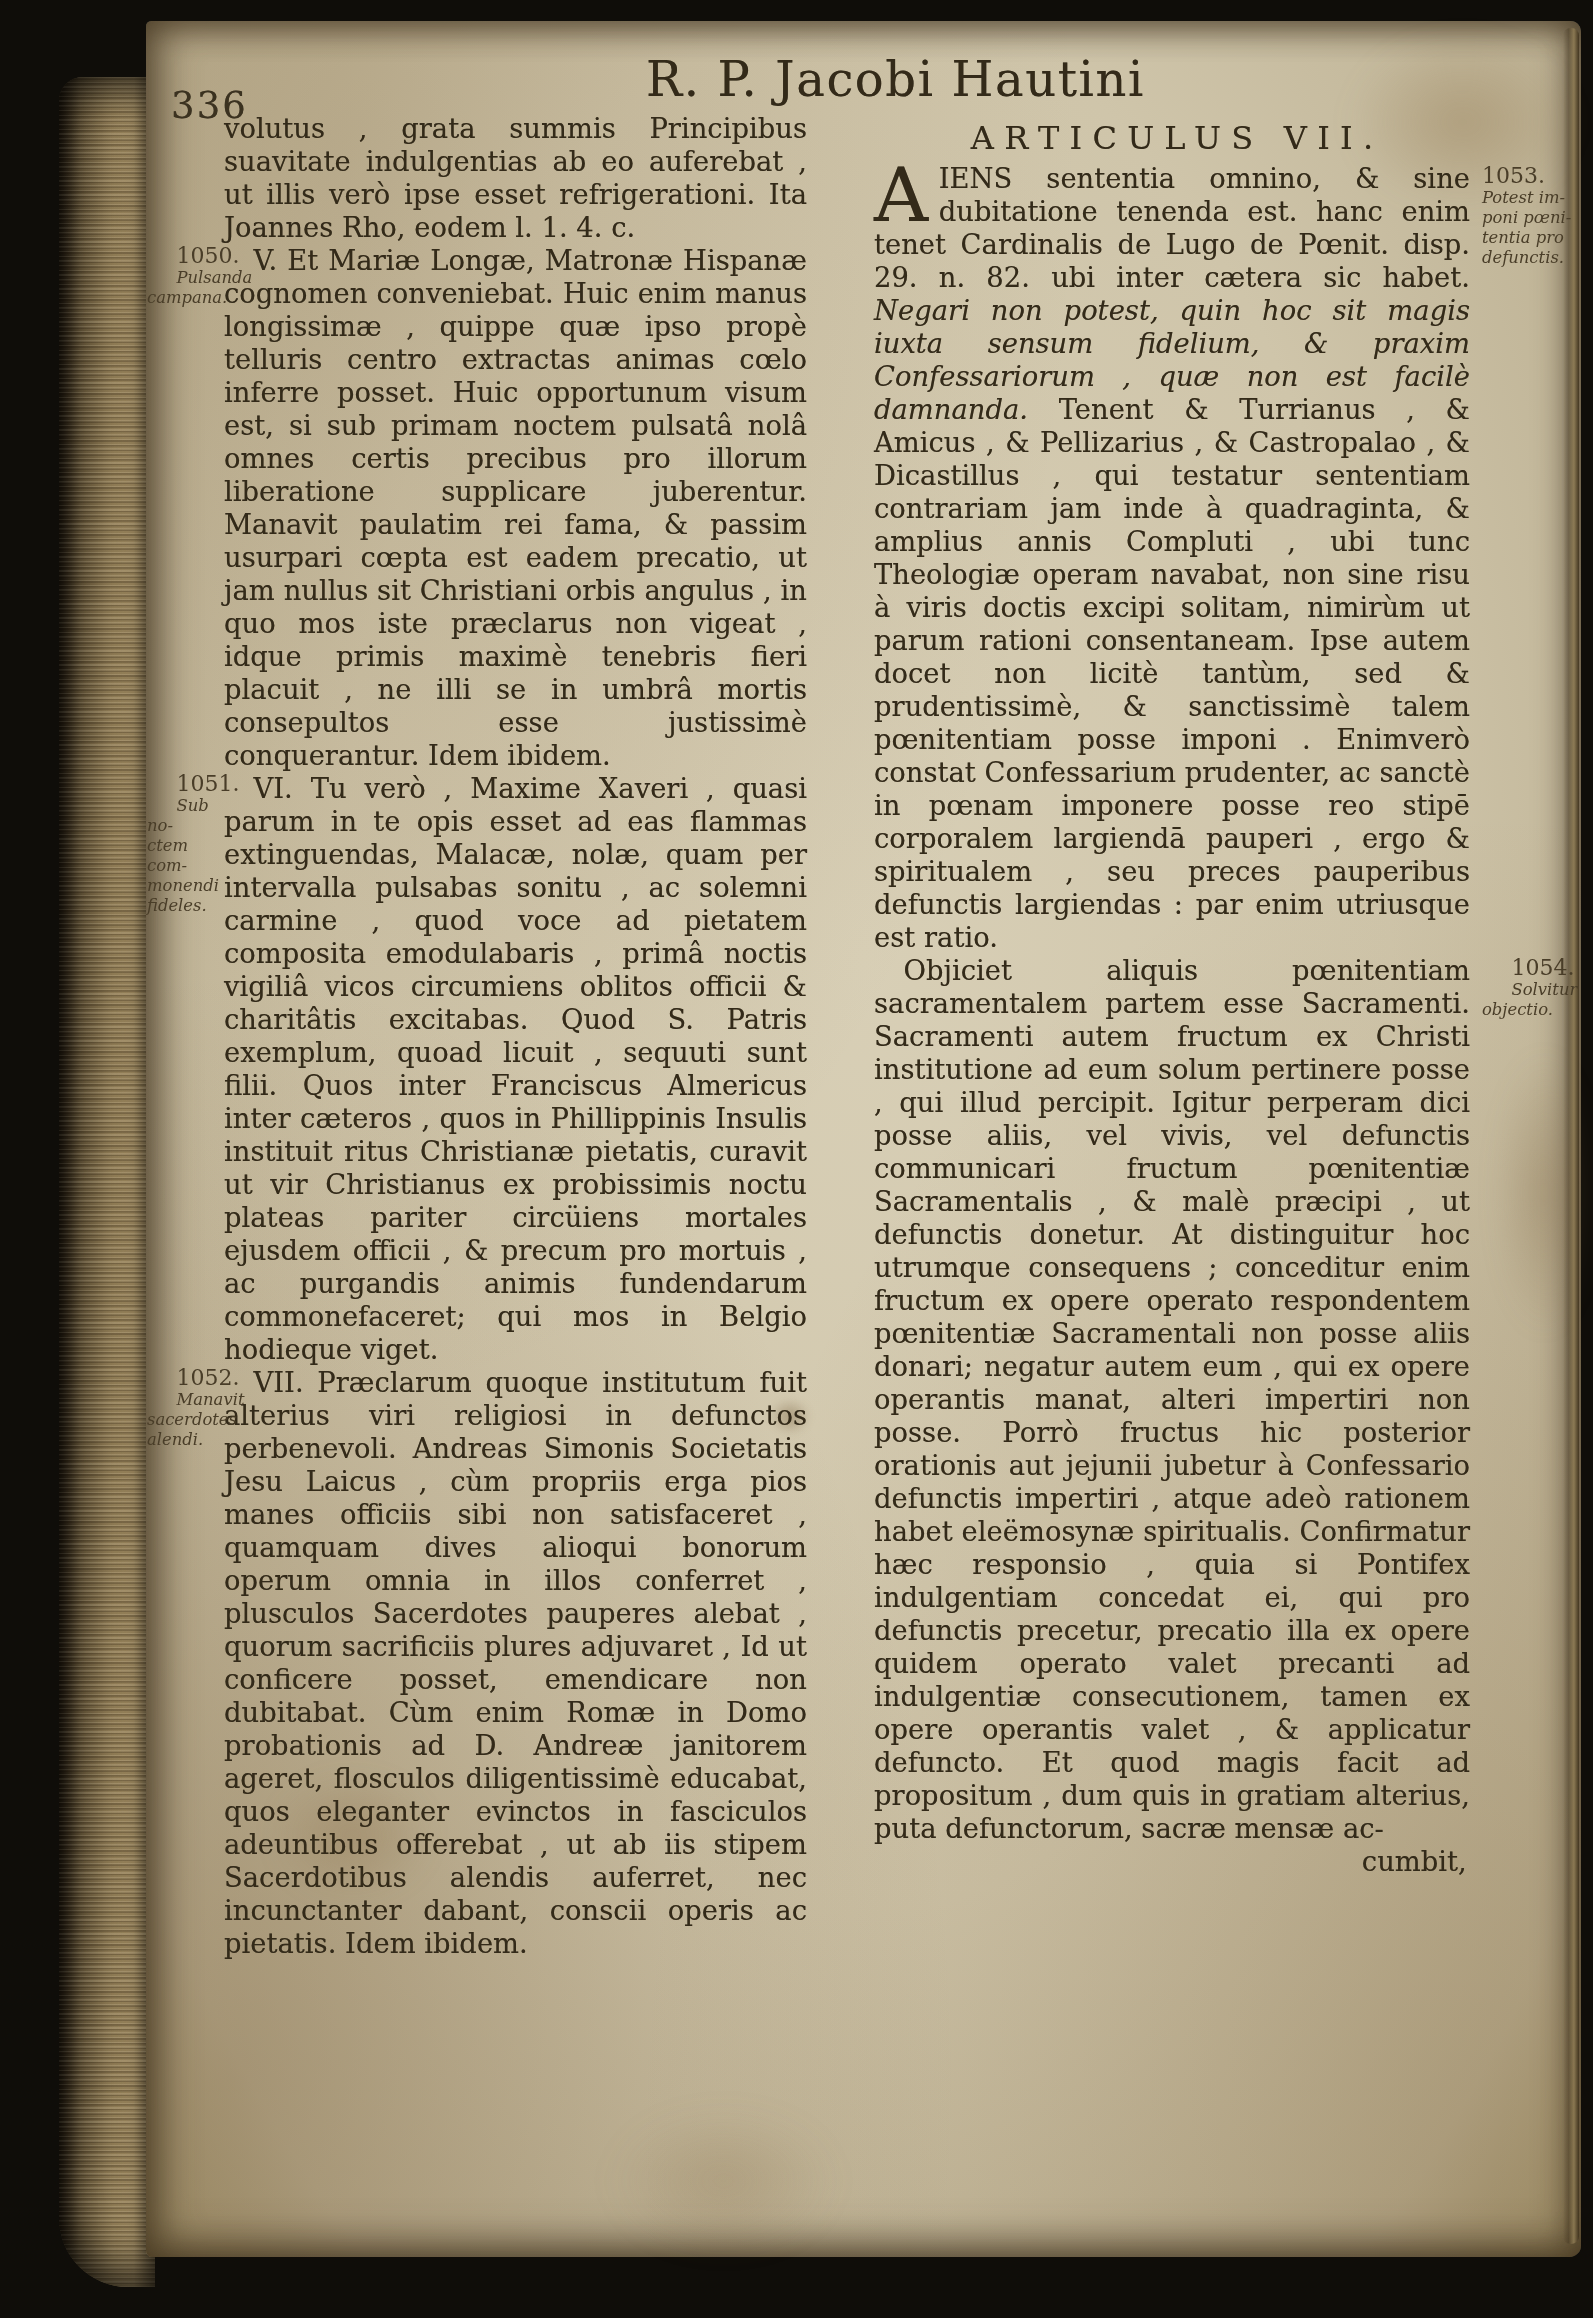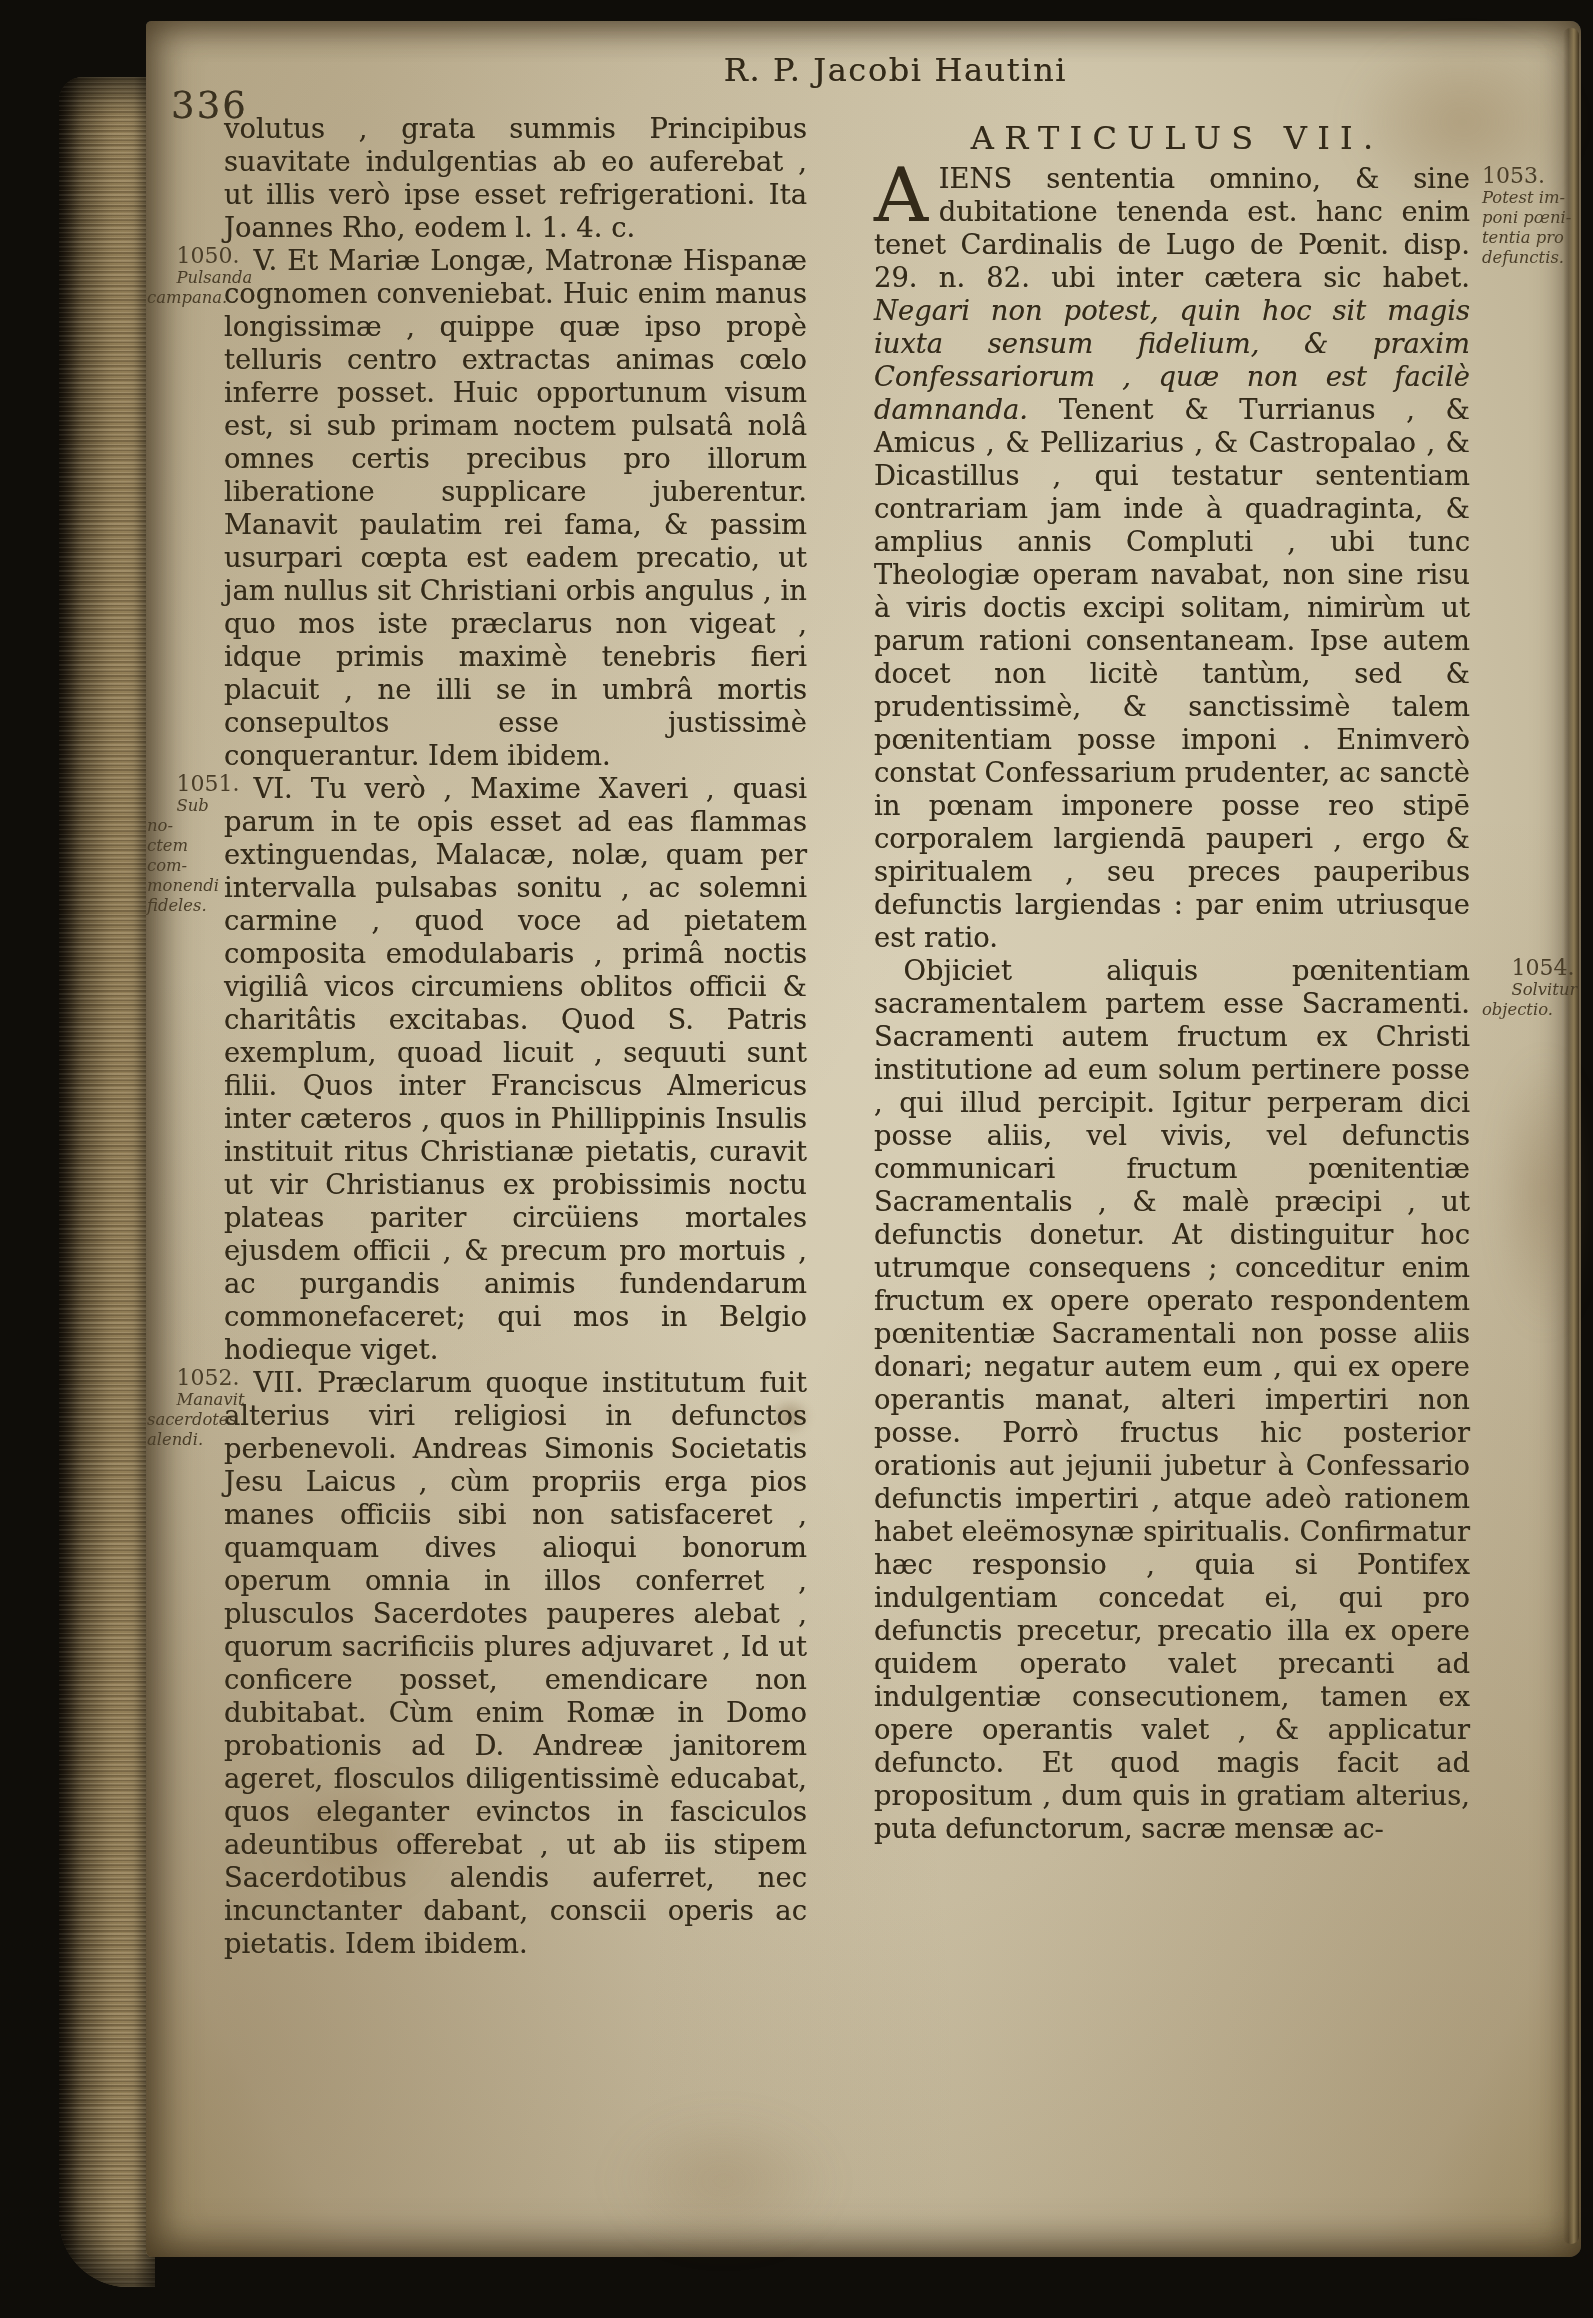--- a/index.html
+++ b/index.html
@@ -64,21 +64,21 @@
   
   .pagenum {
     position: absolute; left: 25px; top: 31px;
     font-size: 37px; color: #3b3220;
     letter-spacing: 2.1px;
     text-shadow: 0 0 0.5px rgba(47,40,25,.6);
     margin-top: 32px;
   }
   .running-header {
     position: absolute; left: 380px; top: 29.5px; width: 739px;
-    text-align: center; font-size: 32px; letter-spacing: 1.6px;
+    text-align: center; font-size: 48px; letter-spacing: 1.6px;
     color: #332a19; text-shadow: 0 0 0.5px rgba(47,40,25,.6);
   }
 
   .col {
     position: absolute; top: 79px;
     font-size: 27.4px; line-height: 33px;
     text-align: justify;
     color: #332a19;
     text-shadow: 0 0 0.5px rgba(47,40,25,.45);
     margin-top: 12px;
@@ -206,18 +206,19 @@
 
       <p class="body-par indent">
         <span class="sidenote">
           <span class="num">1054.</span>
           <span class="txt">Solvitur
 objectio.</span>
         </span>
         <span>Objiciet aliquis pœnitentiam sacramentalem partem esse Sacramenti.  Sacramenti autem fructum ex Christi institutione ad eum solum pertinere posse , qui illud percipit.  Igitur perperam dici posse aliis, vel vivis, vel defunctis communicari fructum pœnitentiæ Sacramentalis , &amp; malè præcipi , ut defunctis donetur.  At distinguitur hoc utrumque consequens ; conceditur enim fructum ex opere operato respondentem pœnitentiæ Sacramentali non posse aliis donari; negatur autem eum , qui ex opere operantis manat, alteri impertiri non posse.  Porrò fructus hic posterior orationis aut jejunii jubetur à Confessario defunctis impertiri , atque adeò rationem habet eleëmosynæ spiritualis.  Confirmatur hæc responsio , quia si Pontifex indulgentiam concedat ei, qui pro defunctis precetur, precatio illa ex opere quidem operato valet precanti ad indulgentiæ consecutionem, tamen ex opere operantis valet , &amp; applicatur defuncto.  Et quod magis facit ad propositum , dum quis in gratiam alterius, puta defunctorum, sacræ mensæ ac-</span>
       </p>
 
+      <div class="catchword">cumbit,</div>
 
     </div>
 
   </div>
 </div>
 
 
 </body></html>

